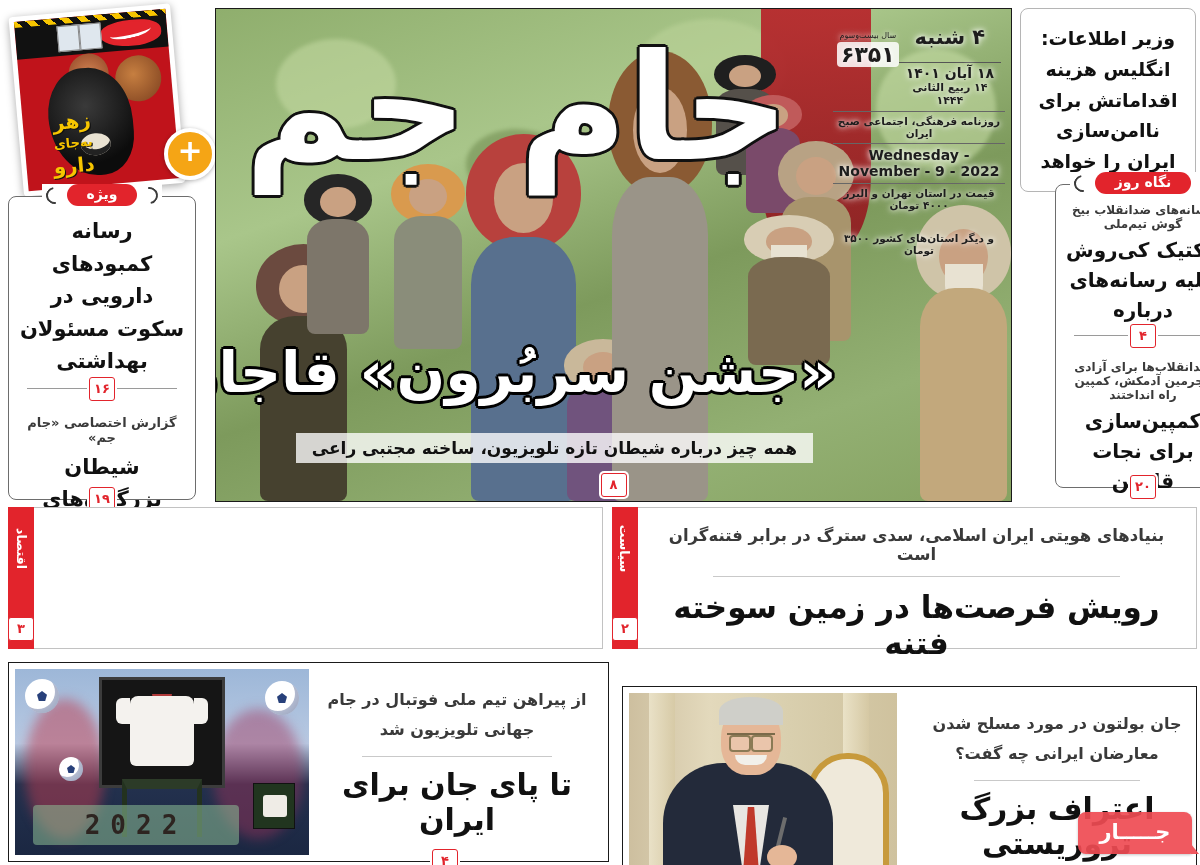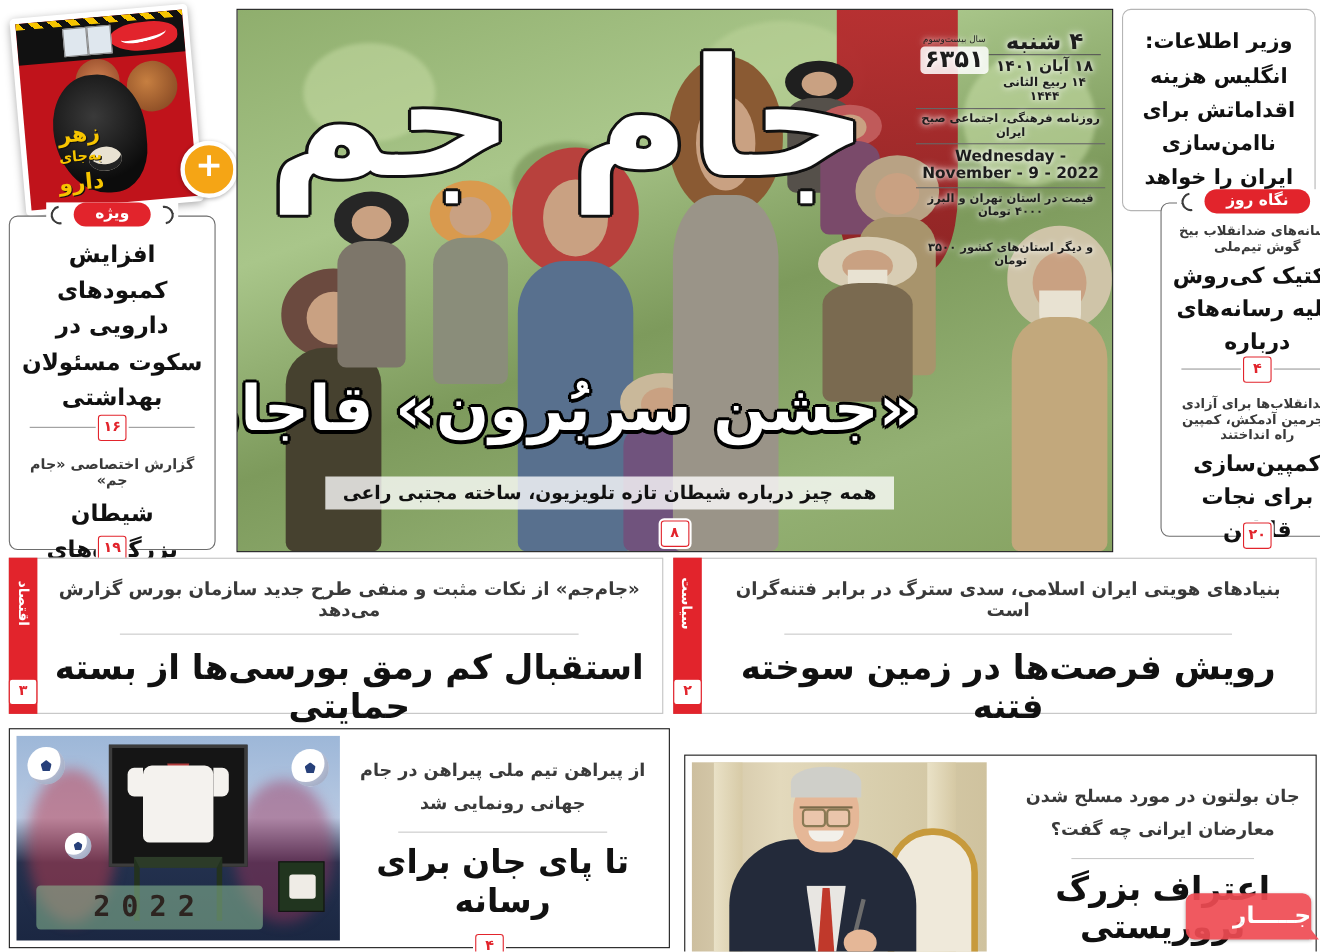--- a/index.html
+++ b/index.html
@@ -83,21 +83,21 @@
   .fig .bo{position:absolute;left:4%;right:4%;top:28%;bottom:0;background:var(--bo);
     border-radius:40% 40% 8px 8px / 18% 18% 8px 8px;}
   .fig .beard{position:absolute;left:30%;right:30%;top:20%;height:14%;border-radius:0 0 50% 50%;background:#e8e2d2;}
   #masthead-logo{position:absolute;left:6px;top:0px;width:590px;text-align:center;
     font-size:148px;font-weight:bold;color:#fff;line-height:1.35;letter-spacing:-4px;white-space:nowrap;
     text-shadow:3px 0 0 #111,-3px 0 0 #111,0 3px 0 #111,0 -3px 0 #111,2px 2px 0 #111,-2px -2px 0 #111,2px -2px 0 #111,-2px 2px 0 #111;}
   #dateblock{position:absolute;right:6px;top:16px;width:172px;color:#1d1d1d;text-align:center;
     text-shadow:0 0 5px rgba(255,255,255,.9),0 0 9px rgba(255,255,255,.8);}
   #dateblock .row1{display:flex;direction:rtl;align-items:flex-start;justify-content:space-between;padding:0 4px;}
   #db-weekday{font-size:21px;font-weight:bold;}
-  #db-jalali{font-size:14px;font-weight:bold;border-top:1px solid #555;margin-top:0;padding-top:2px;}
+  #db-jalali{font-size:14px;font-weight:bold;border-top:1px solid #555;margin-top:13px;padding-top:2px;}
   #db-hijri{font-size:11px;font-weight:bold;}
   #db-yr{font-size:8px;margin-top:6px;}
   #db-issue{font-size:22px;font-weight:bold;background:rgba(255,255,255,.85);border-radius:4px;padding:0 4px;margin-top:2px;}
   .db-line{font-size:10.5px;font-weight:bold;border-top:1px solid #666;margin-top:4px;padding-top:3px;}
   #db-greg{font-size:14px;direction:ltr;}
   #main-headline{position:absolute;right:175px;top:330px;white-space:nowrap;font-size:57px;font-weight:bold;color:#fff;
     text-shadow:3px 0 0 #000,-3px 0 0 #000,0 3px 0 #000,0 -3px 0 #000,2px 2px 0 #000,-2px -2px 0 #000,2px -2px 0 #000,-2px 2px 0 #000;}
   #main-sub{position:absolute;right:198px;top:424px;background:rgba(255,255,255,.78);color:#111;
     font-size:17px;font-weight:bold;padding:5px 16px;white-space:nowrap;}
   #main-page{position:absolute;left:50%;bottom:4px;transform:translateX(-50%);}
@@ -165,21 +165,21 @@
   #b-hair{position:absolute;left:90px;top:4px;width:64px;height:28px;border-radius:50% 50% 0 0;background:#cfcfc9;}
   #b-stache{position:absolute;left:106px;top:62px;width:32px;height:10px;border-radius:0 0 10px 10px;background:#f2f0ea;}
   #b-glasses{position:absolute;left:98px;top:40px;width:48px;height:14px;border-top:2px solid #7a6a4a;}
   #b-glasses i{position:absolute;top:0;width:18px;height:13px;border:2px solid #8a7a55;border-radius:4px;background:rgba(255,255,255,.2);}
   #b-glasses i.l{left:2px;} #b-glasses i.r{right:2px;}
   #b-pen{position:absolute;left:150px;bottom:28px;width:4px;height:34px;background:#6d6d6d;transform:rotate(14deg);}
   #b-hand{position:absolute;left:138px;bottom:10px;width:30px;height:24px;border-radius:50%;background:#e5b797;}
 
   
   #jaaar{left:1078px;top:812px;width:114px;height:42px;background:#ef4b53;opacity:.92;
-    border-radius:8px 8px 2px 8px;color:#fff;font-weight:bold;font-size:21px;text-align:right;
+    border-radius:8px 8px 2px 8px;color:#fff;font-weight:bold;font-size:21px;text-align:center;
     line-height:40px;box-shadow:0 1px 3px rgba(0,0,0,.25);}
   #jaaar:after{content:"";position:absolute;right:-7px;bottom:0;border-left:8px solid #ef4b53;
     border-top:10px solid transparent;}
 </style>
 </head>
 <body>
 
 <div id="page">
 
   <div class="abs" id="supplement">
@@ -207,21 +207,21 @@
 
   <div class="abs orn-box" id="special-box">
     <div class="orn-head">
       <span class="gap">
           <span class="curl l"></span>
       <span class="red-pill">ویژه</span>
       <span class="curl r"></span>
         </span>
     </div>
     <div class="story">
-      <div class="headline" style="margin-top:8px;">افزایش کمبودهای دارویی در سکوت مسئولان بهداشتی</div>
+      <div class="headline" style="margin-top:8px;">رسانه کمبودهای دارویی در سکوت مسئولان بهداشتی</div>
     </div>
     <div class="divider-row">
       <span class="pg-badge">۱۶</span>
     </div>
     <div class="story">
       <div class="kicker" style="margin-top:12px;">گزارش اختصاصی «جام جم»</div>
       <div class="headline" style="margin-top:6px;">شیطان بزرگراه‌های پایتخت در تور پلیس</div>
     </div>
     <span class="pg-badge bottom-badge">۱۹</span>
   </div>
@@ -343,25 +343,20 @@
     <span class="pg-badge bottom-badge">۲۰</span>
   </div>
 
   <div class="abs mid-box" id="econ-box">
     <div class="side-tab">
       <span class="tab-label-wrap">
           <span class="tab-label">اقتصاد</span>
         </span>
       <span class="tab-page"><span class="pg-badge">۳</span></span>
     </div>
-    <div class="mid-content">
-      <div class="kicker">«جام‌جم» از نکات مثبت و منفی طرح جدید سازمان بورس گزارش می‌دهد</div>
-      <div class="hairline"></div>
-      <div class="headline">استقبال کم رمق بورسی‌ها از بسته حمایتی</div>
-    </div>
   </div>
 
   <div class="abs mid-box" id="pol-box">
     <div class="side-tab">
       <span class="tab-label-wrap">
           <span class="tab-label">سیاست</span>
         </span>
       <span class="tab-page"><span class="pg-badge">۲</span></span>
     </div>
     <div class="mid-content">
@@ -389,23 +384,23 @@
         <div id="wc-shirt"></div>
       </div>
       <div id="wc-easel-a"></div>
       <div id="wc-easel-b"></div>
       <div id="wc-shirt-b"></div>
       <div id="wc-year">
         <span class="digits">2022</span>
       </div>
     </div>
     <div class="bot-text" style="right:6px;width:290px;">
-      <div class="kicker">از پیراهن تیم ملی پیراهن در جام جهانی رونمایی شد</div>
+      <div class="kicker">از پیراهن تیم ملی فوتبال در جام جهانی تلویزیون شد</div>
       <div class="hairline"></div>
-      <div class="headline">تا پای جان برای رسانه</div>
+      <div class="headline">تا پای جان برای ایران</div>
     </div>
     <span class="pg-badge" style="position:absolute;right:150px;bottom:-12px;">۴</span>
   </div>
 
   <div class="abs bot-box" id="bolton-box">
     <div id="bolton-photo">
       <div class="pilaster" style="left:20px;"></div>
       <div class="pilaster" style="left:214px;"></div>
       <div id="chair"></div>
       <div id="b-body"></div>

